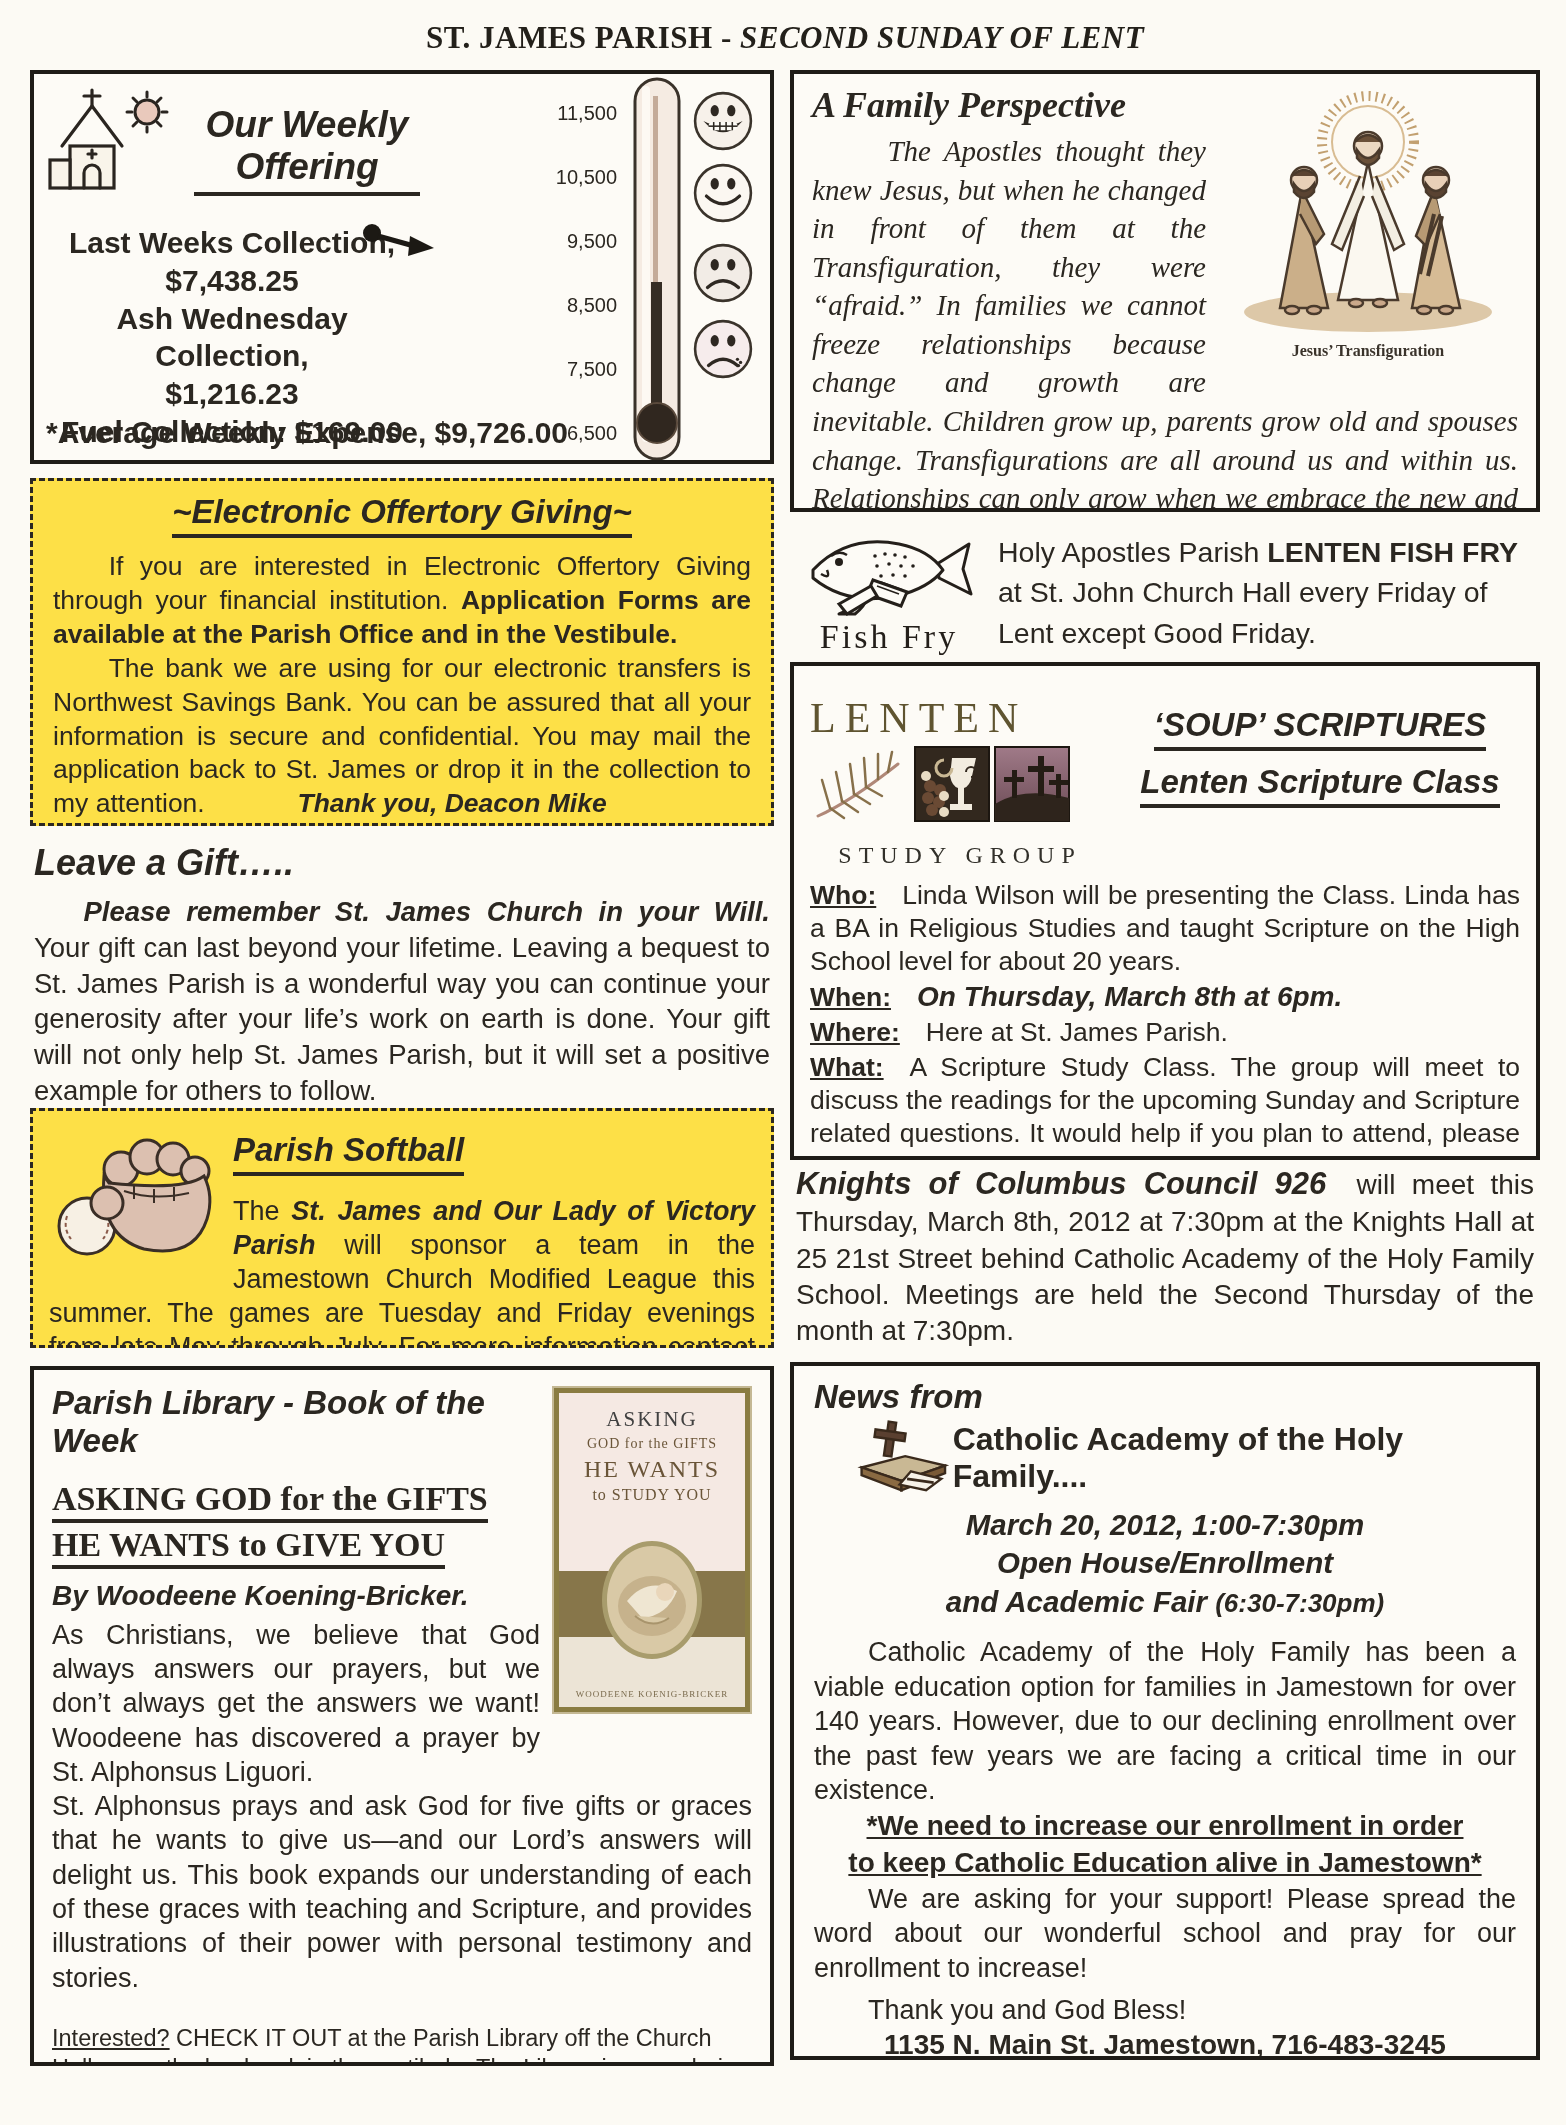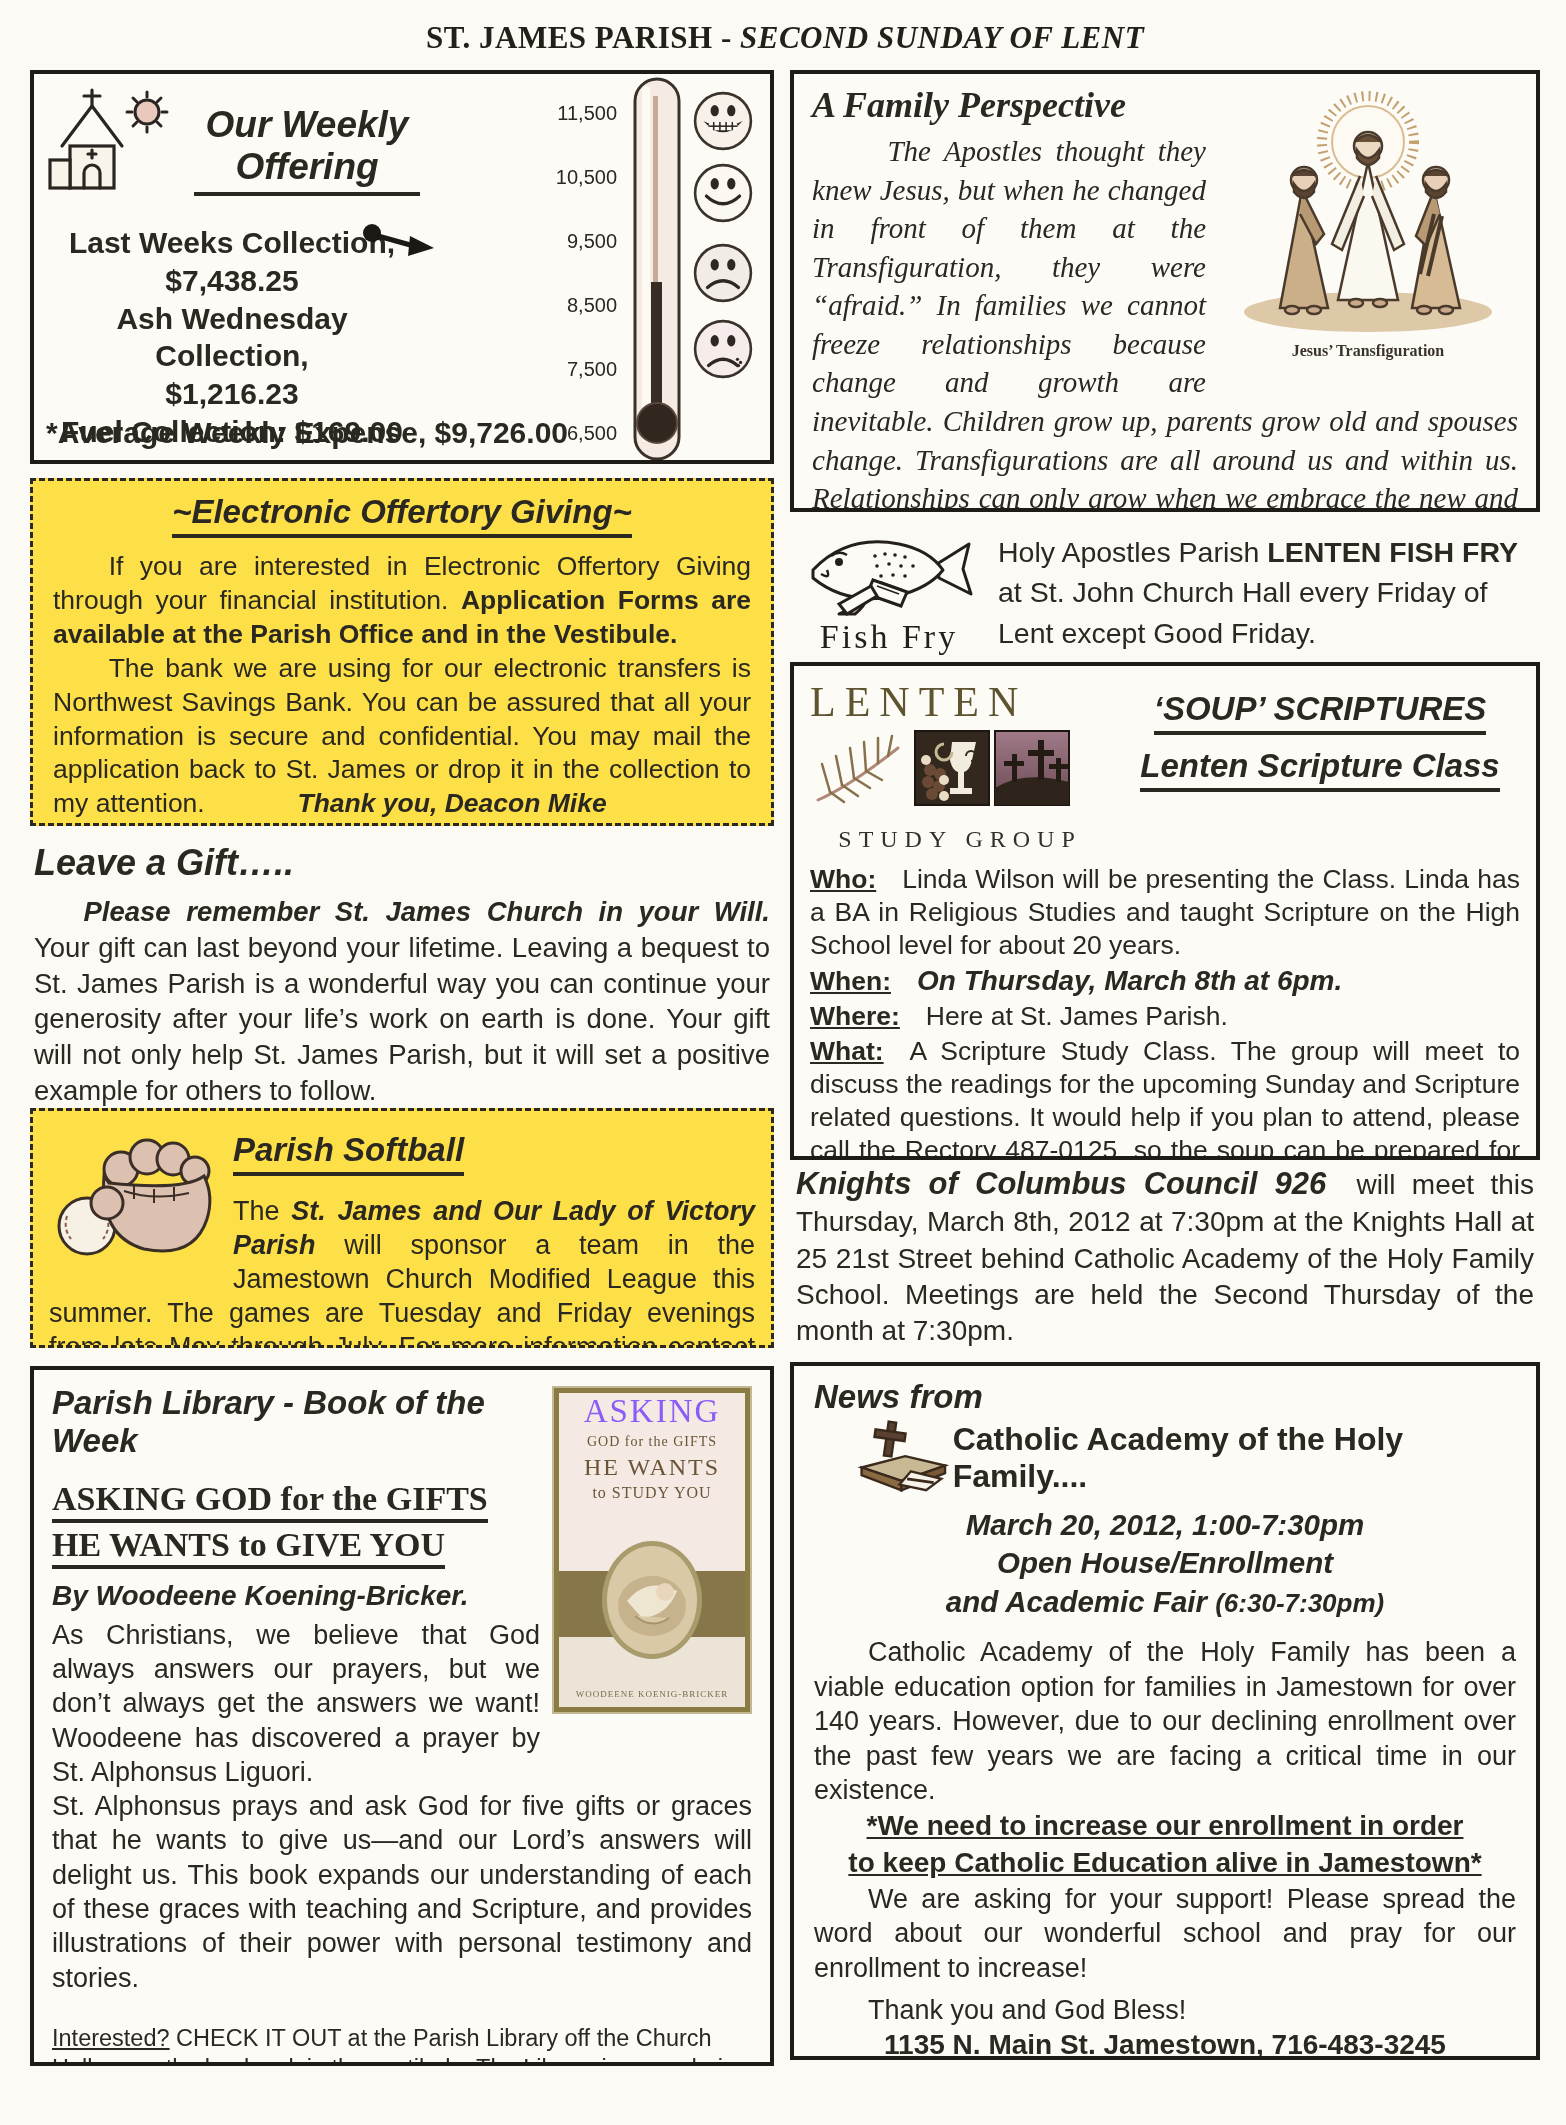--- a/index.html
+++ b/index.html
@@ -73,21 +73,21 @@
     border:5px solid #8a7c42; outline:2px solid #c4b894; background:#f5e9e3;
     position:relative; font-family:"Liberation Serif", serif; text-align:center;
   }
   .lib-cover .band { position:absolute; left:0; right:0; top:178px; height:66px; background:#87764a; }
   .lib-cover .oval {
     position:absolute; left:50%; top:148px; transform:translateX(-50%);
     width:100px; height:118px; border-radius:50%;
     background:#d9c9a6; border:5px solid #a89c6c; z-index:2;
   }
   .lib-cover .bottom { position:absolute; left:0; right:0; top:244px; bottom:0; background:#ece4d6; }
-  .lib-cover .t1 { font-size:33px; letter-spacing:2px; color:#8b5cf6; }
+  .lib-cover .t1 { margin-top:14px; font-size:21px; letter-spacing:2px; color:#404040; }
   .lib-cover .t2 { font-size:14px; letter-spacing:1px; color:#6a5538; margin-top:4px; }
   .lib-cover .t3 { font-size:24px; letter-spacing:2px; color:#6a5538; margin-top:4px; }
   .lib-cover .t4 { font-size:16px; letter-spacing:1px; color:#6a5538; margin-top:3px; }
   .lib-cover .auth { position:absolute; left:0; right:0; bottom:8px; font-size:9px; letter-spacing:1px; color:#7a6a4c; }
   .lib h2 { font-size:33px; font-weight:700; font-style:italic; margin-bottom:16px; }
   .lib .booktitle { font-family:"Liberation Serif", serif; font-weight:700; font-size:34px; line-height:1.35; margin-bottom:12px; }
   .lib .booktitle span { border-bottom:4px solid #2b2721; padding-bottom:2px; }
   .lib .author { font-size:28px; font-weight:700; font-style:italic; margin-bottom:6px; }
   .lib p.body { font-size:27px; line-height:1.27; }
   .lib p.note { font-size:23.5px; line-height:1.3; margin-top:28px; }
@@ -100,21 +100,21 @@
   .fam-cap { font-family:"Liberation Serif", serif; font-weight:700; font-size:16px; color:#3a332b; margin-top:-4px; }
   .fam p { font-family:"Liberation Serif", serif; font-style:italic; font-size:29px; line-height:1.33; text-indent:2.6em; }
 
   
   .fish { height:132px; margin-bottom:8px; display:flex; gap:14px; padding:0 4px; }
   .fish-ic { width:190px; text-align:center; }
   .fish-cap { font-family:"Liberation Serif", serif; font-size:34px; letter-spacing:3px; color:#241f1a; margin-top:-6px; }
   .fish-txt { flex:1; font-size:28.5px; line-height:1.42; padding-top:10px; }
 
   
-  .soup { height:498px; padding:12px 16px; }
+  .soup { height:498px; padding:28px 16px; }
   .soup-head { display:flex; gap:10px; margin-bottom:10px; }
   .soup-logo { width:300px; }
   .soup-logo .word { font-family:"Liberation Serif", serif; font-size:42px; letter-spacing:9px; color:#5f5430; }
   .soup-logo .row { display:flex; align-items:flex-end; gap:4px; margin:2px 0; }
   .soup-logo .sg { font-family:"Liberation Serif", serif; font-size:24px; letter-spacing:7px; color:#32302a; margin-top:20px;text-align:center; }
   .soup-titles { flex:1; text-align:center; padding-top:12px; }
   .soup-titles .t { display:inline-block; font-size:33px; font-weight:700; font-style:italic; border-bottom:4px solid #2b2721; padding-bottom:3px; margin-bottom:12px; }
   .soup p { font-size:26.5px; line-height:1.24; margin-bottom:2px; }
   .soup .lab { font-weight:700; text-decoration:underline; margin-right:26px; }
   .soup .when { font-weight:700; font-style:italic; font-size:28px; }

